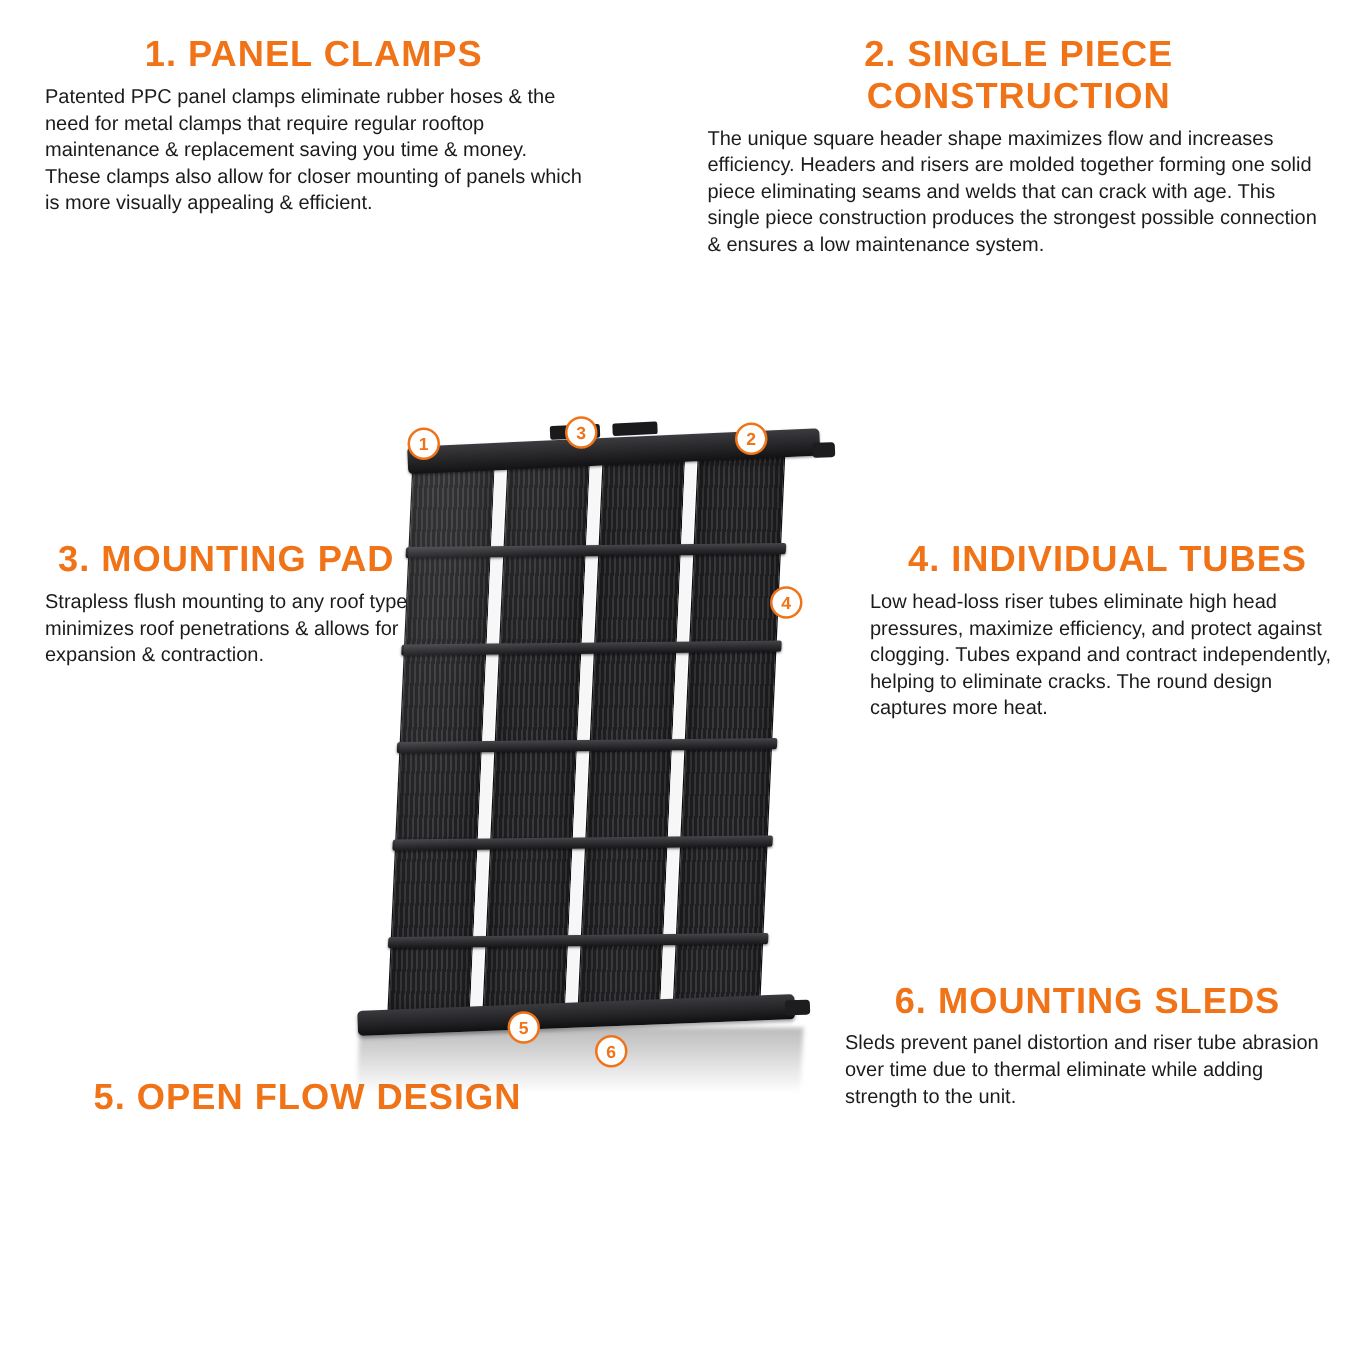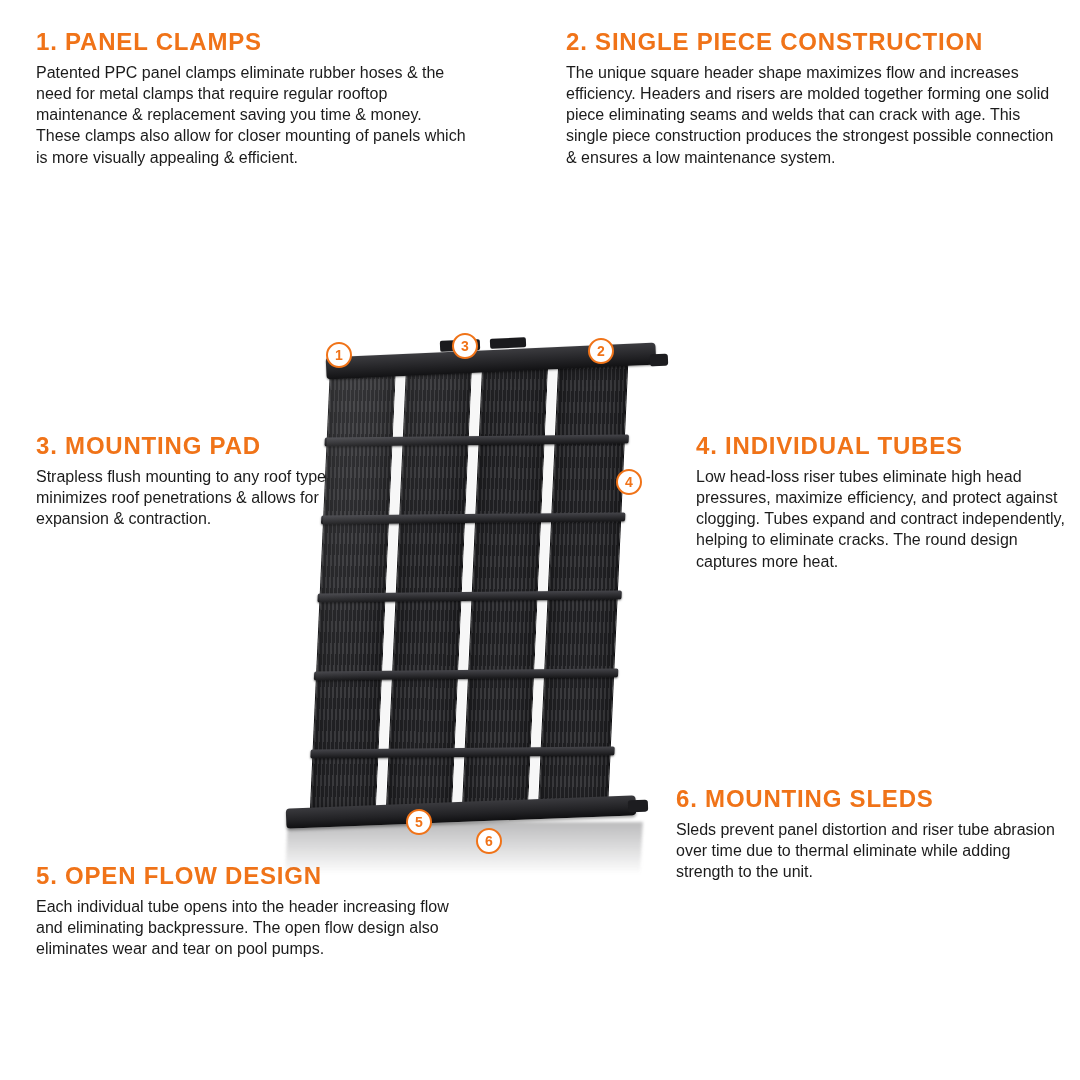--- a/index.html
+++ b/index.html
@@ -12,25 +12,26 @@
     color: #1b1b1b;
     position: relative;
     overflow: hidden;
   }
 
   .feature { position: absolute; }
 
   .feature h2 {
     margin: 0 0 6px 0;
     color: #f07318;
-    font-size: 24px;
+    font-size: 29px;
     font-weight: 700;
     letter-spacing: 0.8px;
     text-transform: uppercase;
     line-height: 1.15;
+    text-align: center;
   }
 
   .feature p {
     margin: 0;
     font-size: 16px;
     line-height: 1.33;
     color: #1b1b1b;
     font-weight: 400;
   }
 
@@ -190,21 +191,20 @@
   <p>Strapless flush mounting to any roof type minimizes roof penetrations &amp; allows for expansion &amp; contraction.</p>
 </div>
 
 <div class="feature" id="f4">
   <h2>4. INDIVIDUAL TUBES</h2>
   <p>Low head-loss riser tubes eliminate high head pressures, maximize efficiency, and protect against clogging. Tubes expand and contract independently, helping to eliminate cracks. The round design captures more heat.</p>
 </div>
 
 <div class="feature" id="f5">
   <h2>5. OPEN FLOW DESIGN</h2>
-  <p>Each individual tube opens into the header increasing flow and eliminating backpressure. The open flow design also eliminates wear and tear on pool pumps.</p>
 </div>
 
 <div class="feature" id="f6">
   <h2>6. MOUNTING SLEDS</h2>
   <p>Sleds prevent panel distortion and riser tube abrasion over time due to thermal eliminate while adding strength to the unit.</p>
 </div>
 
 <div id="illustration">
 
   <div class="panel-wrap">

